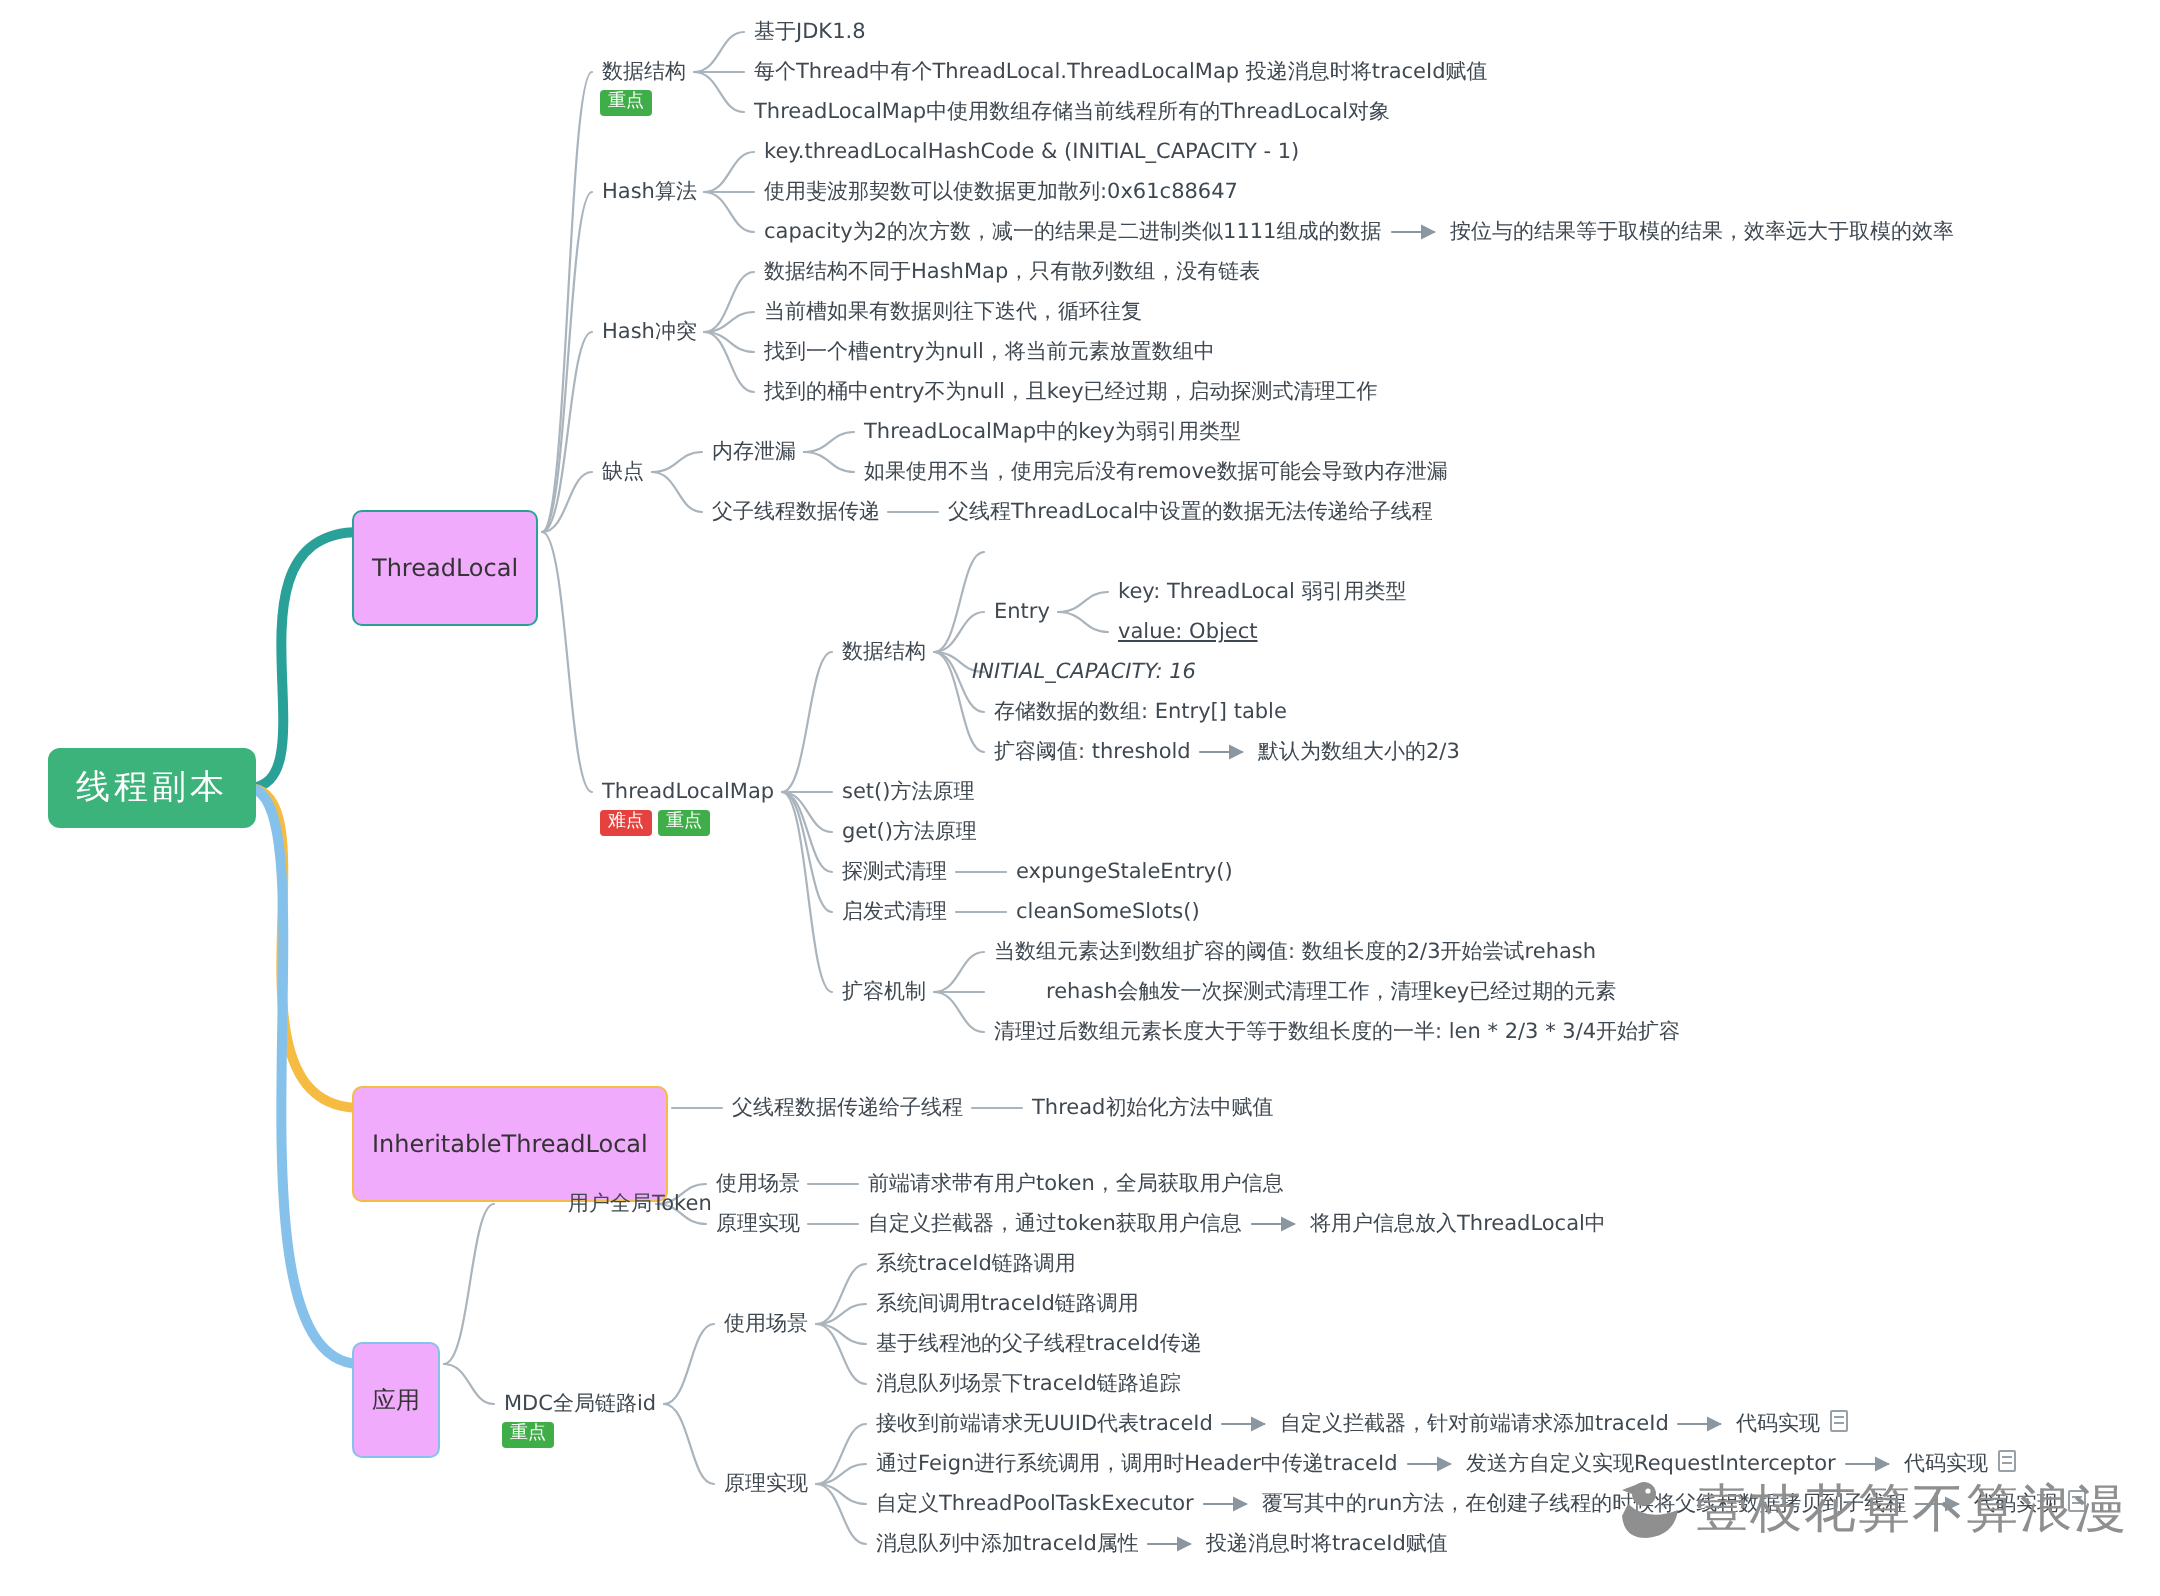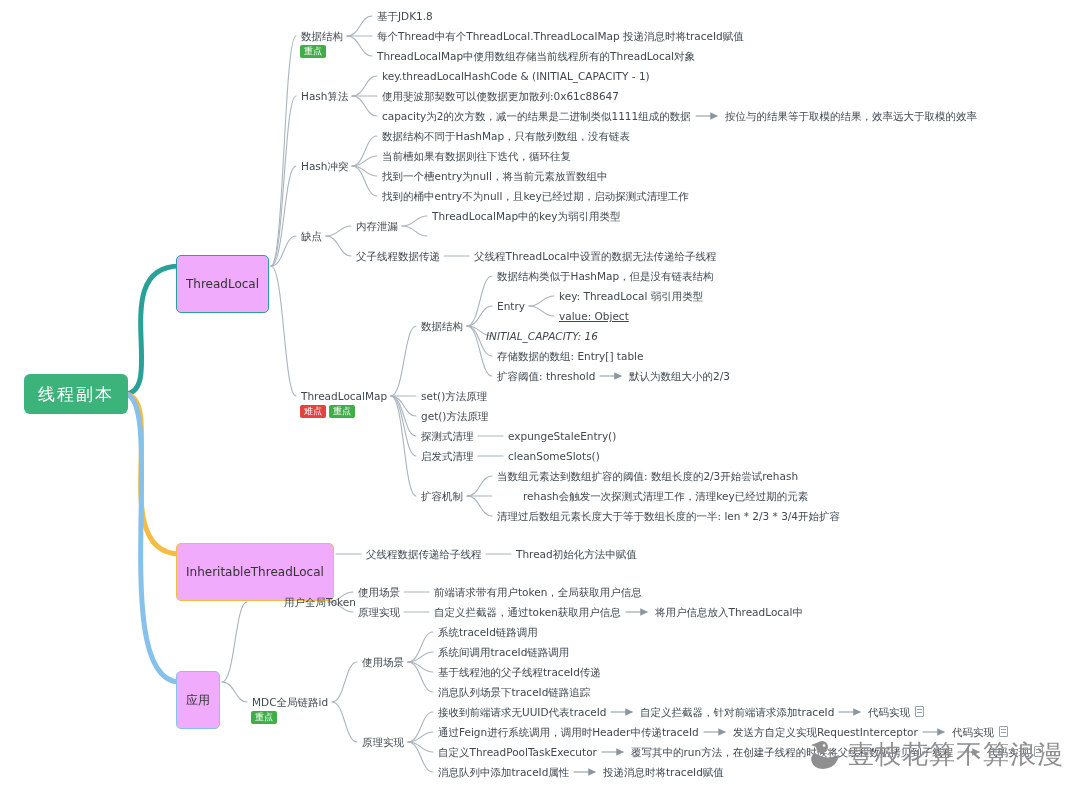--- a/index.html
+++ b/index.html
@@ -117,28 +117,28 @@
     <div class="topic text-node" style="left: 380px; top: 108px;"><span>capacity为2的次方数，减一的结果是二进制类似1111组成的数据</span></div>
     <div class="topic text-node" style="left: 723px; top: 108px;"><span>按位与的结果等于取模的结果，效率远大于取模的效率</span></div>
     <div class="topic text-node" style="left: 299px; top: 158px;"><span>Hash冲突</span></div>
     <div class="topic text-node" style="left: 380px; top: 128px;"><span>数据结构不同于HashMap，只有散列数组，没有链表</span></div>
     <div class="topic text-node" style="left: 380px; top: 148px;"><span>当前槽如果有数据则往下迭代，循环往复</span></div>
     <div class="topic text-node" style="left: 380px; top: 168px;"><span>找到一个槽entry为null，将当前元素放置数组中</span></div>
     <div class="topic text-node" style="left: 380px; top: 188px;"><span>找到的桶中entry不为null，且key已经过期，启动探测式清理工作</span></div>
     <div class="topic text-node" style="left: 299px; top: 228px;"><span>缺点</span></div>
     <div class="topic text-node" style="left: 354px; top: 218px;"><span>内存泄漏</span></div>
     <div class="topic text-node" style="left: 430px; top: 208px;"><span>ThreadLocalMap中的key为弱引用类型</span></div>
+    <div class="topic text-node" style="left: 430px; top: 228px;"><span>如果使用不当，使用完后没有remove数据可能会导致内存泄漏</span></div>
     <div class="topic text-node" style="left: 354px; top: 248px;"><span>父子线程数据传递</span></div>
     <div class="topic text-node" style="left: 472px; top: 248px;"><span>父线程ThreadLocal中设置的数据无法传递给子线程</span></div>
     <div class="topic text-node" style="left: 299px; top: 388px;"><span>ThreadLocalMap</span><div class="badges">
         <span class="badge" style="background: rgb(229, 65, 62);">难点</span>
         <span class="badge" style="background: rgb(63, 174, 73);">重点</span>
       </div></div>
     <div class="topic text-node" style="left: 419px; top: 318px;"><span>数据结构</span></div>
-    <div class="topic text-node" style="left: 495px; top: 268px;"><span>数据结构类似于HashMap，但是没有链表结构</span></div>
     <div class="topic text-node" style="left: 495px; top: 298px;"><span>Entry</span></div>
     <div class="topic text-node" style="left: 557px; top: 288px; text-align: center;"><span>key: ThreadLocal 弱引用类型</span></div>
     <div class="topic text-node" style="left: 557px; top: 308px; text-decoration: underline;"><span>value: Object</span></div>
     <div class="topic text-node" style="left: 484px; top: 328px; font-style: italic;"><span>INITIAL_CAPACITY: 16</span></div>
     <div class="topic text-node" style="left: 495px; top: 348px;"><span>存储数据的数组: Entry[] table</span></div>
     <div class="topic text-node" style="left: 495px; top: 368px;"><span>扩容阈值: threshold</span></div>
     <div class="topic text-node" style="left: 627px; top: 368px;"><span>默认为数组大小的2/3</span></div>
     <div class="topic text-node" style="left: 419px; top: 388px;"><span>set()方法原理</span></div>
     <div class="topic text-node" style="left: 419px; top: 408px;"><span>get()方法原理</span></div>
     <div class="topic text-node" style="left: 419px; top: 428px;"><span>探测式清理</span></div>

